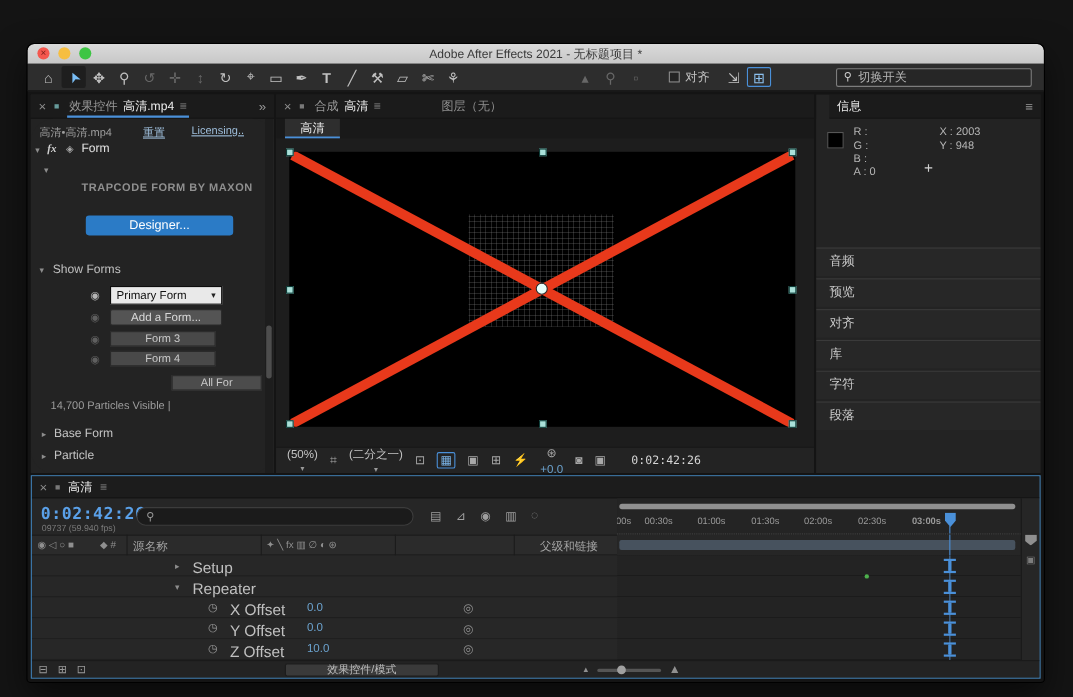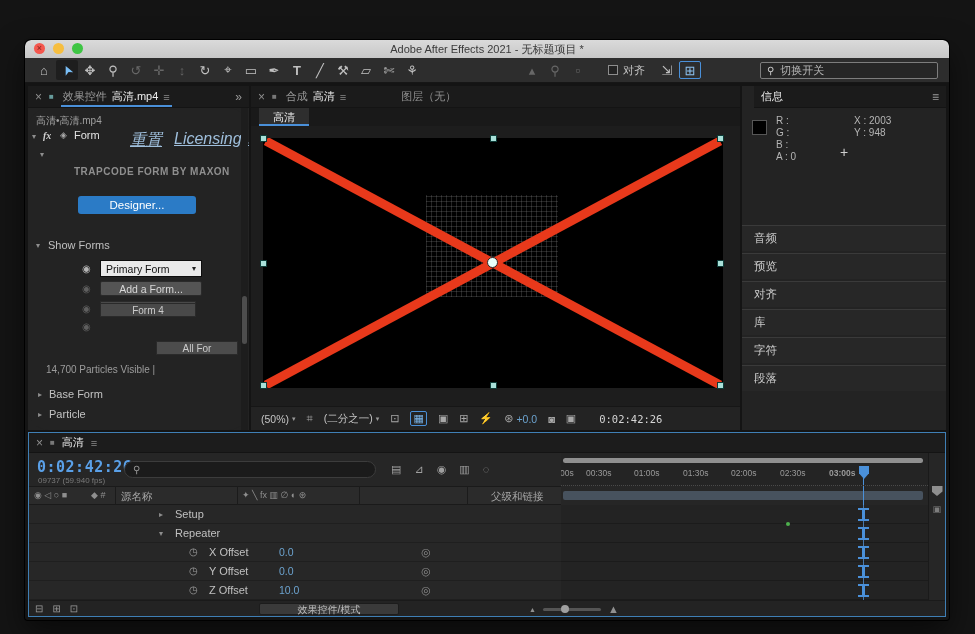--- a/index.html
+++ b/index.html
@@ -55,24 +55,24 @@
   .right-panel { left:717px; top:46px; width:204px; height:344px;padding-left:12px; }
 
   
   .lp-content { position:absolute; top:22px; left:0; right:0; bottom:0; background:#232323;border-radius:21px; }
   .ec-src { position:absolute; left:8px; top:6px; font-size:10px; color:#9f9f9f; }
   .ec-twirl { position:absolute; font-size:8px; color:#8d8d8d; }
   .ec-fx { position:absolute; left:15px; top:22px; font-style:italic; font-weight:bold;
            font-size:10px; color:#d0d0d0; font-family:"Liberation Serif", serif; }
   .ec-effecticon { position:absolute; left:32px; top:22px; font-size:9px; color:#a8a8a8; }
   .ec-name { position:absolute; left:46px; top:21px; font-size:11px; color:#e2e2e2; }
-  .ec-link { position:absolute; top:22px; font-size:16px; color:#9fbfdc; text-decoration:underline;font-style:italic; }
+  .ec-link { position:absolute; top:6px; font-size:10px; color:#9fbfdc; text-decoration:underline; }
   .ec-brand { position:absolute; left:46px; top:58px; font-size:10px; font-weight:bold;
               letter-spacing:.5px; color:#8f8f8f; white-space:nowrap; }
-  .ec-designer { position:absolute; left:50px; top:88px; width:118px; height:18px; background:#2b7bc6;
+  .ec-designer { position:absolute; left:50px; top:88px; width:134px; height:18px; background:#2b7bc6;
                  border-radius:3px; color:#fff; font-size:11.5px; text-align:center; line-height:18px; }
   .ec-showforms { position:absolute; left:20px; top:131px; font-size:11px; color:#c0c0c0; }
   .ec-eye { position:absolute; left:54px; font-size:10px; color:#b5b5b5; }
   .ec-eye.dim { color:#5f5f5f; }
   .ec-dropdown { position:absolute; left:72px; top:152px; width:102px; height:17px; background:#e9e9e9;
                  border:1px solid #0d0d0d; display:flex; align-items:center; justify-content:space-between;
                  padding:0 5px; font-size:10.5px; color:#111; }
   .dd-caret { font-size:8px; color:#222; }
   .ec-btn { position:absolute; left:72px; width:102px; height:15px; background:#545454; border:1px solid #2a2a2a;
             border-radius:2px; color:#d8d8d8; font-size:10.5px; text-align:center; line-height:14px; }
@@ -99,21 +99,21 @@
   .xsvg line { stroke:#e8391b; stroke-width:9; }
   .grid-pattern { position:absolute; left:163px; top:57px; width:132px; height:102px;
       background-image:repeating-linear-gradient(0deg,rgba(130,130,130,.28) 0 1px,transparent 1px 5px),
                        repeating-linear-gradient(90deg,rgba(130,130,130,.28) 0 1px,transparent 1px 5px); }
   .handle { position:absolute; width:7px; height:7px; background:#a9e0d9; border:1px solid #0e3c38; }
   .anchor { position:absolute; left:224px; top:119px; width:11px; height:11px; border-radius:50%;
             background:#e8fffb; border:1px solid #2a2a2a; }
   .comp-footer { position:absolute; left:0; right:0; bottom:0; height:24px; background:#232323;
                  border-top:1px solid #161616; display:flex; align-items:center; padding:0 10px;
                  gap:11px; font-size:10.5px; color:#c5c5c5; }
-  .cf-sel { display:flex; align-items:center; gap:3px; }
+  .cf-sel { display:flex; align-items:center; gap:3px;flex-direction:column; }
   .cf-caret { font-size:7px; color:#9a9a9a; }
   .cf-icon { font-size:11px; color:#a8a8a8; }
   .cf-icon.active-blue { color:#7ab4e8; border:1px solid #4a90d9; border-radius:2px; padding:0 2px; }
   .cf-fast { color:#d8b64a; font-size:11px; }
   .cf-expval { color:#6ca3cf; }
   .cf-tc { font-family:"DejaVu Sans Mono", monospace; font-size:10.5px; color:#d5d5d5; margin-left:12px; }
 
   
   .rp-content { position:absolute; top:22px; left:0; right:0; bottom:0; background:#232323; }
   .swatch { position:absolute; left:10px; top:12px; width:15px; height:15px; background:#000; border:1px solid #565656; }
@@ -141,21 +141,21 @@
   .tl-colheader span { position:absolute; top:3px; }
   .col-av { left:5px; font-size:9px; color:#8f8f8f; }
   .col-label { left:62px; font-size:9px; color:#8f8f8f; }
   .col-source { left:92px; }
   .col-switches { left:213px; font-size:9px; color:#8f8f8f; }
   .col-parent { left:462px; }
   .vsep { position:absolute; width:1px; background:#1b1b1b; top:53px; height:114px; }
   .tl-rows { position:absolute; left:0; top:72px; width:532px; height:95px; background:#272727; }
   .tl-row { position:absolute; left:0; width:532px; height:19px; border-bottom:1px solid #1f1f1f; }
   .r-twirl { position:absolute; top:5px; font-size:8px; color:#8d8d8d; }
-  .r-label { position:absolute; top:3px; font-size:11px; color:#c0c0c0; }
+  .r-label { position:absolute; top:3px; font-size:14px; color:#c0c0c0; }
   .r-stop { position:absolute; left:160px; top:3px; font-size:10px; color:#9a9a9a; }
   .r-value { position:absolute; left:250px; top:3px; font-size:10.5px; color:#6ca3cf; }
   .r-pick { position:absolute; left:392px; top:3px; font-size:11px; color:#8f8f8f; }
   .tl-ruler { position:absolute; left:532px; top:20px; width:367px; height:33px; background:#242424;
               overflow:hidden; border-bottom:1px dotted #4a4a4a; }
   .nav-bar { position:absolute; left:2px; top:5px; width:360px; height:5px; background:#909090; border-radius:2.5px; }
   .ruler-label { position:absolute; top:15px; font-size:8.5px; color:#9a9a9a; white-space:nowrap; }
   .ph-head { position:absolute; left:298px; top:13px; width:10px; height:13px; background:#4a90d9;
              clip-path:polygon(0 0,100% 0,100% 55%,50% 100%,0 55%); }
   .ph-line-ruler { position:absolute; left:302px; top:25px; width:1px; height:8px; background:#4a90d9; }
@@ -262,21 +262,21 @@
       <span class="ec-eye" style="top:155px;">◉</span>
       <div class="ec-dropdown">
         <span>Primary Form</span>
         <span class="dd-caret">▾</span>
       </div>
       <span class="ec-eye dim" style="top:175px;">◉</span>
       <div class="ec-btn" style="top:173px;">Add a Form...</div>
       <span class="ec-eye dim" style="top:195px;">◉</span>
       <div class="ec-item" style="top:193px;">Form 3</div>
       <span class="ec-eye dim" style="top:213px;">◉</span>
-      <div class="ec-item" style="top:195px;text-align:center;">Form 4</div>
+      <div class="ec-item" style="top:211px;text-align:center;">Form 4</div>
       <div class="ec-allforms">All For</div>
       <div class="ec-particles">14,700 Particles Visible |</div>
       <div class="ec-group" style="top:280px;">
         <span class="g-twirl">▸</span>
         <span>Base Form</span>
       </div>
       <div class="ec-group" style="top:300px;">
         <span class="g-twirl">▸</span>
         <span>Particle</span>
       </div>

